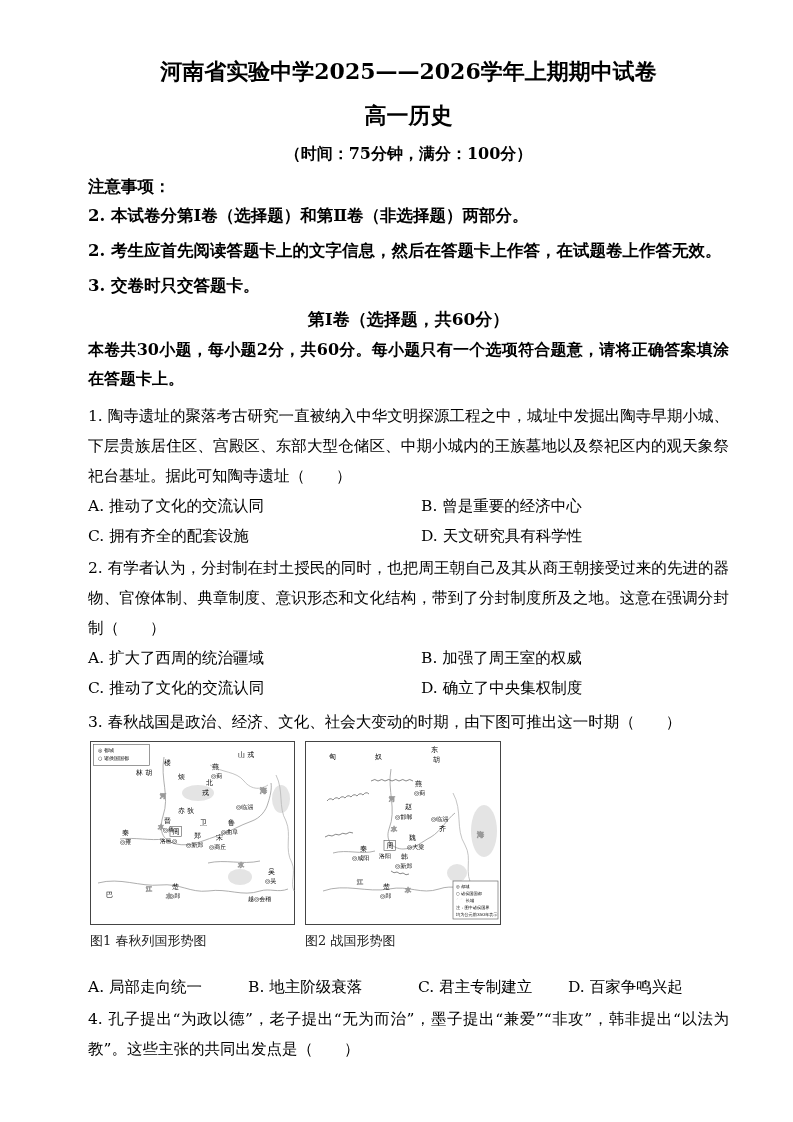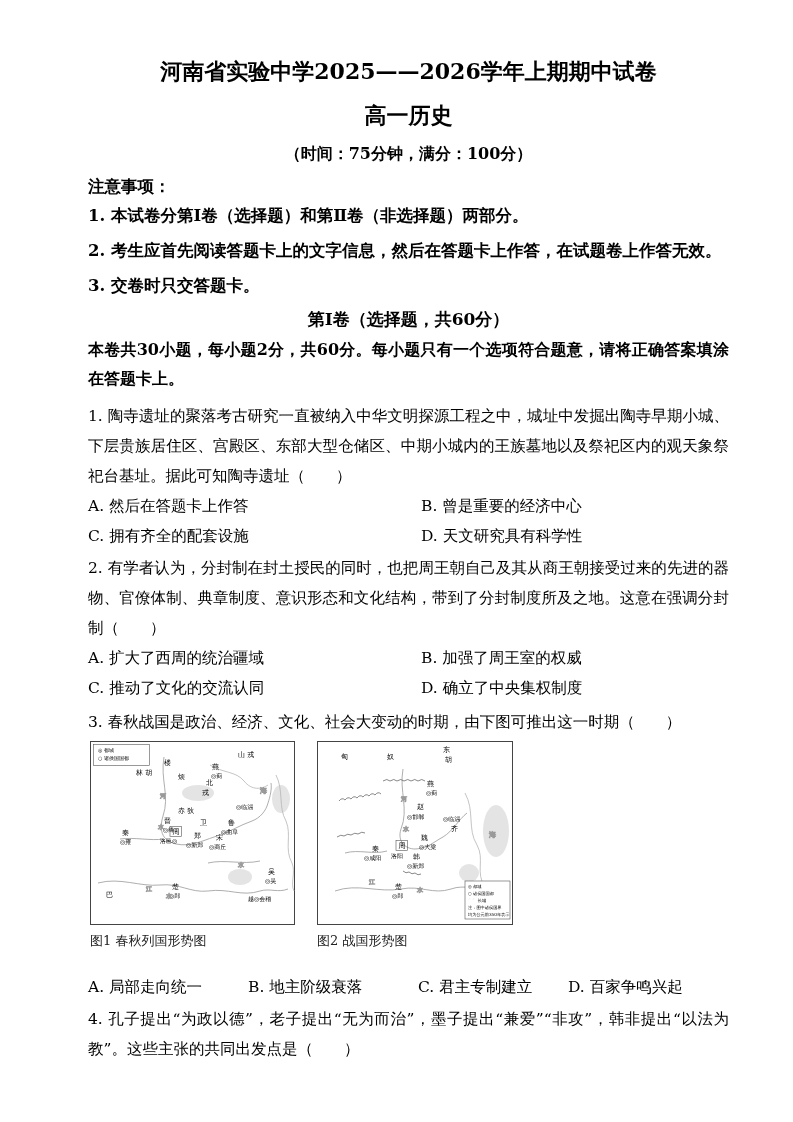--- a/index.html
+++ b/index.html
@@ -16,21 +16,21 @@
   .notice-item { font-size:16.5px; font-weight:bold; line-height:35px; }
   .sec-h    { font-size:17px; font-weight:bold; text-align:center; margin-top:4px; line-height:24px; }
   .sec-intro{ font-size:16px; font-weight:bold; line-height:29px; margin-top:4px; text-align:justify; }
   .stem     { font-size:15.5px; line-height:30px; text-align:justify; margin-top:8px; }
   .stem.tight { margin-top:2px; }
   .stem.m4 { margin-top:4px; }
   .opt-row  { display:flex; font-size:15.5px; line-height:30px; }
   .opt-a    { width:333px; }
   .row4 .w1 { width:160px; } .row4 .w2 { width:170px; } .row4 .w3 { width:150px; }
   .row4     { margin-top:22px; }
-  .figs     { display:flex; gap:22px; margin-top:4px; margin-left:2px; }
+  .figs     { display:flex; gap:10px; margin-top:4px; margin-left:2px; }
   .fig      { display:flex; flex-direction:column; }
   .fig-cap  { font-size:13px; margin-top:7px; color:#222; }
   svg .map-border { fill:#fff; stroke:#444; stroke-width:1; }
   svg .river   { fill:none; stroke:#999; stroke-width:0.8; }
   svg .coast   { fill:none; stroke:#b5b5b5; stroke-width:0.8; }
   svg .wall    { fill:none; stroke:#555; stroke-width:0.7; }
   svg .terrain { fill:#e4e4e4; stroke:none; }
   svg .legend-box { fill:#fff; stroke:#555; stroke-width:0.6; }
   svg .cap-box { fill:none; stroke:#555; stroke-width:0.6; }
   svg text.map-label  { font-size:7px; fill:#000; font-family:inherit; }
@@ -42,30 +42,30 @@
 </head>
 <body>
 
 <div class="page">
 
   <div class="title">河南省实验中学2025——2026学年上期期中试卷</div>
   <div class="subtitle">高一历史</div>
   <div class="meta">（时间：75分钟，满分：100分）</div>
 
   <div class="notice-h">注意事项：</div>
-  <div class="notice-item">1. 本试卷分第Ⅰ卷（选择题）和第Ⅱ卷（非选择题）两部分。</div>
+  <div class="notice-item">2. 本试卷分第Ⅰ卷（选择题）和第Ⅱ卷（非选择题）两部分。</div>
   <div class="notice-item">2. 考生应首先阅读答题卡上的文字信息，然后在答题卡上作答，在试题卷上作答无效。</div>
   <div class="notice-item">3. 交卷时只交答题卡。</div>
 
   <div class="sec-h">第Ⅰ卷（选择题，共60分）</div>
   <div class="sec-intro">本卷共30小题，每小题2分，共60分。每小题只有一个选项符合题意，请将正确答案填涂在答题卡上。</div>
 
   <div class="stem">1. 陶寺遗址的聚落考古研究一直被纳入中华文明探源工程之中，城址中发掘出陶寺早期小城、下层贵族居住区、宫殿区、东部大型仓储区、中期小城内的王族墓地以及祭祀区内的观天象祭祀台基址。据此可知陶寺遗址（　　）</div>
   <div class="opt-row">
-    <span class="opt-a">A. 然后在答题卡上作答</span>
+    <span class="opt-a">A. 推动了文化的交流认同</span>
     <span>B. 曾是重要的经济中心</span>
   </div>
   <div class="opt-row">
     <span class="opt-a">C. 拥有齐全的配套设施</span>
     <span>D. 天文研究具有科学性</span>
   </div>
 
   <div class="stem tight">2. 有学者认为，分封制在封土授民的同时，也把周王朝自己及其从商王朝接受过来的先进的器物、官僚体制、典章制度、意识形态和文化结构，带到了分封制度所及之地。这意在强调分封制（　　）</div>
   <div class="opt-row">
     <span class="opt-a">A. 扩大了西周的统治疆域</span>

